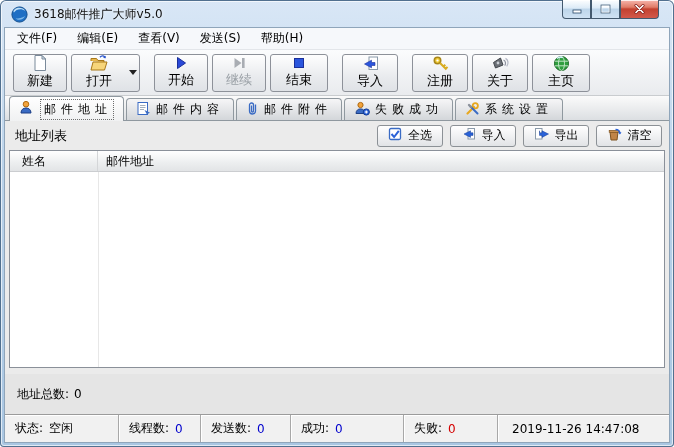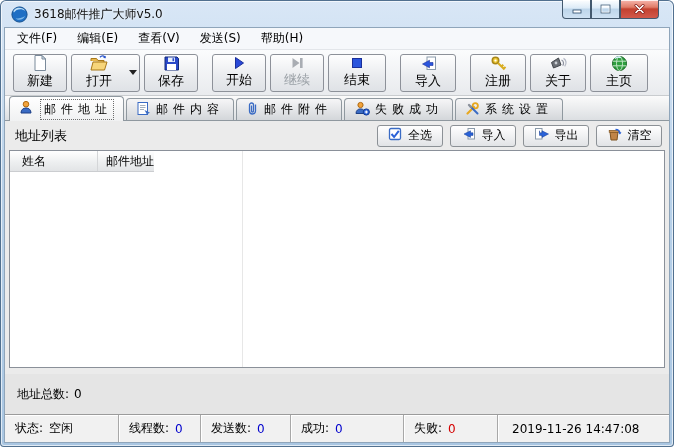--- a/index.html
+++ b/index.html
@@ -68,21 +68,21 @@
   
   .page{flex:1;display:flex;flex-direction:column;background:#ebebeb;min-height:0;}
   .page-header{height:29px;flex:none;display:flex;align-items:center;justify-content:space-between;padding:0 7px 0 10px;}
   .panel-title{font-weight:normal;font-size:13px;}
   .small-btns{display:flex;gap:7px;}
   .sbtn{
     height:22px;min-width:66px;box-sizing:border-box;border:1px solid #8c9196;border-radius:3px;
     background:linear-gradient(#ffffff,#e1e3e6);display:flex;align-items:center;justify-content:center;
     gap:6px;font-size:12px;padding:0 0;
   }
-  .list{flex:1;margin:0 4px;border:1px solid #8a9099;background:#fff;display:flex;flex-direction:row;min-height:0;}
+  .list{flex:1;margin:0 4px;border:1px solid #8a9099;background:#fff;display:flex;flex-direction:column;min-height:0;}
   .list-header{height:20px;flex:none;display:flex;align-items:center;background:linear-gradient(#ffffff,#eceeef 60%,#e2e4e6);border-bottom:1px solid #cbcdd0;}
   .hcol-name{width:88px;box-sizing:border-box;padding-left:12px;border-right:1px solid #d4d6d8;height:100%;display:flex;align-items:center;}
   .hcol-addr{flex:1;padding-left:8px;height:100%;display:flex;align-items:center;}
   .list-body{flex:1;position:relative;background:#fff;}
   .col-line{position:absolute;left:88px;top:0;bottom:0;width:1px;background:#e7e7e7;}
   .totalbar{height:40px;flex:none;background:#e5e5e5;display:flex;align-items:center;padding-left:12px;gap:5px;margin-top:6px;}
   
   .statusbar{height:28px;flex:none;background:#f1f1f1;border-top:1px solid #9b9b9b;box-shadow:inset 0 1px 0 #ffffff;display:flex;align-items:center;box-sizing:border-box;}
   .seg{height:100%;display:flex;align-items:center;gap:6px;padding-left:10px;box-sizing:border-box;}
   .seg:not(:last-child){border-right:1px solid #a8a8a8;box-shadow:1px 0 0 #ffffff;text-align:right;}
@@ -154,31 +154,20 @@
                 <path d="M11 3.2c1.6-2 4.6-1.6 5.2.6" fill="none" stroke="#2a55cc" stroke-width="1.4"></path>
                 <path d="M16.8 1.8l-.4 2.6-2.4-1z" fill="#2a55cc"></path>
               </svg>
           </span>
           <span>打开</span>
         </div>
         <div class="drop">
             <span class="caret"></span>
           </div>
       </div>
-      <div class="tbtn">
-        <span class="ticon">
-          <svg width="17" height="17" viewBox="0 0 17 17">
-              <path d="M2 2h12l1.5 1.5V15H2z" fill="#2a49c8" stroke="#122a7a"></path>
-              <rect x="5" y="2.5" width="7" height="4.5" fill="#e8f0fb"></rect>
-              <rect x="9.5" y="3.2" width="1.6" height="3" fill="#2a49c8"></rect>
-              <rect x="4" y="9" width="9" height="6" fill="#fff"></rect>
-            </svg>
-        </span>
-        <span>保存</span>
-      </div>
       <div class="tsep"></div>
       <div class="tbtn">
         <span class="ticon">
           <svg width="16" height="16" viewBox="0 0 16 16">
               <path d="M4.5 2.5l8 5.5-8 5.5z" fill="#2a49d8" stroke="#1a2f9a"></path>
             </svg>
         </span>
         <span>开始</span>
       </div>
       <div class="tbtn disabled">

